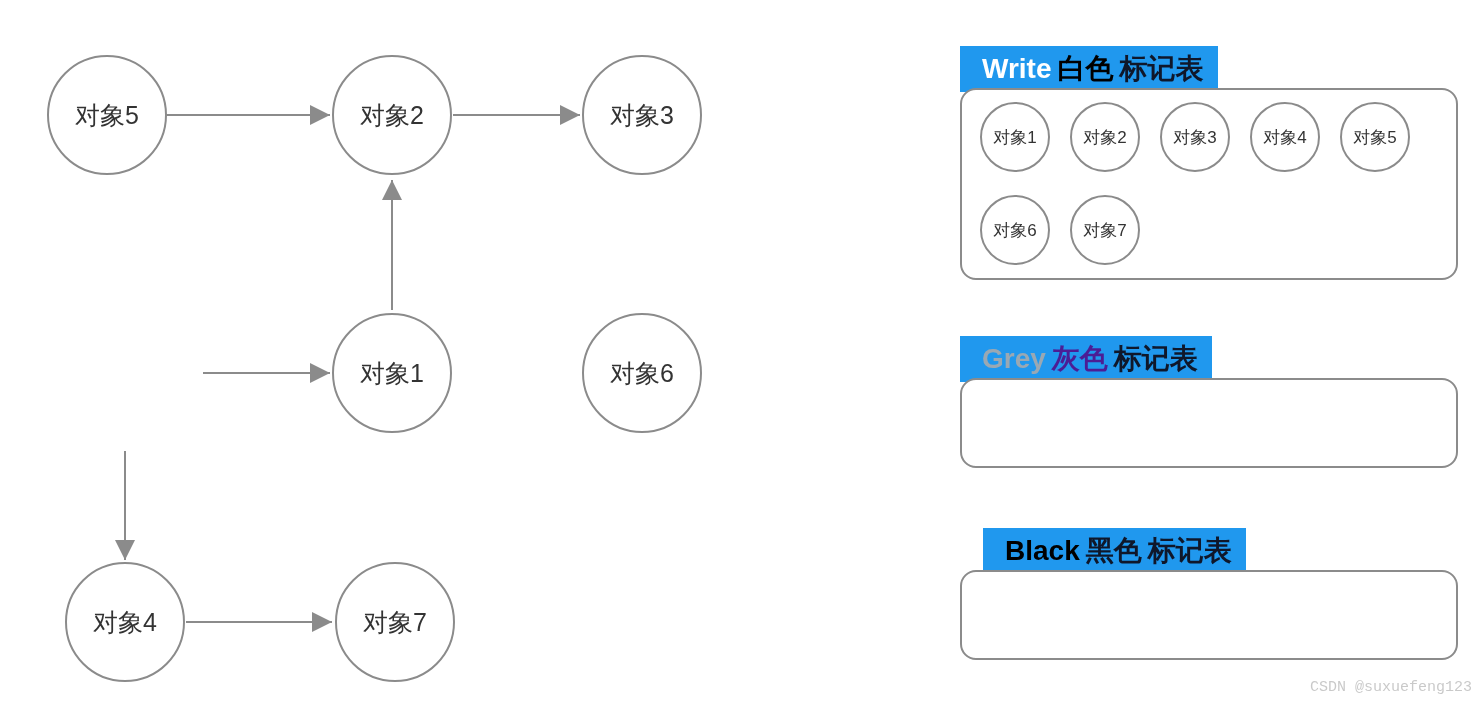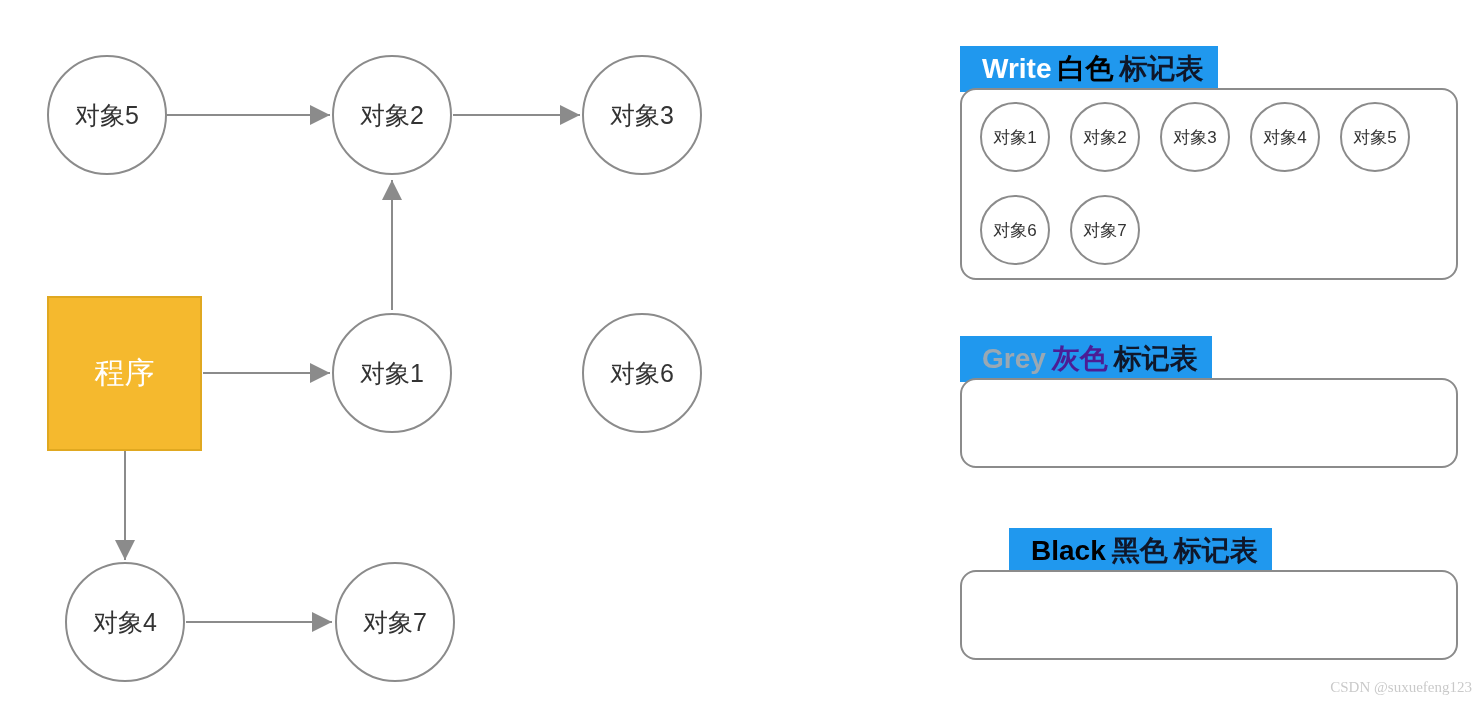--- a/index.html
+++ b/index.html
@@ -53,21 +53,21 @@
     .mini {
       position:absolute; width:70px; height:70px;
       border:2px solid #8b8b8b; border-radius:50%;
       display:flex; align-items:center; justify-content:center;
       font-size:17px; color:#333; background:#fff;
     }
 
     
     .watermark {
       position:absolute; right:10px; bottom:6px;
-      font-size:15px; color:rgba(120,120,120,.4); font-family:Liberation Serif, serif;
+      font-size:15px; color:rgba(120,120,120,.4); font-family:Liberation Mono, monospace;
     }
   </style>
 </head>
 <body>
 
 <div class="stage">
 
   <svg class="arrow-svg" viewBox="0 0 1482 702">
     <defs>
       <marker id="ah" markerWidth="12" markerHeight="12" refX="10" refY="5" orient="auto">
@@ -81,23 +81,20 @@
 
     <line x1="392" y1="310" x2="392" y2="180" stroke="#8b8b8b" stroke-width="2" marker-end="url(#ah)"></line>
 
     <line x1="203" y1="373" x2="330" y2="373" stroke="#8b8b8b" stroke-width="2" marker-end="url(#ah)"></line>
 
     <line x1="125" y1="451" x2="125" y2="560" stroke="#8b8b8b" stroke-width="2" marker-end="url(#ah)"></line>
 
     <line x1="186" y1="622" x2="332" y2="622" stroke="#8b8b8b" stroke-width="2" marker-end="url(#ah)"></line>
   </svg>
 
-  <div class="program-box" style="left:47px; top:296px">
-    <span>程序</span>
-  </div>
 
   <div class="obj" style="left:47px; top:55px">
     <span>对象5</span>
   </div>
   <div class="obj" style="left:332px; top:55px">
     <span>对象2</span>
   </div>
   <div class="obj" style="left:582px; top:55px">
     <span>对象3</span>
   </div>
@@ -129,21 +126,21 @@
     <div class="mini" style="left:108px; top:105px">对象7</div>
   </div>
 
   <div class="panel-label grey" style="left:960px; top:336px">
     <span class="c1">Grey</span>
     <span class="c2">灰色</span>
       <span class="c3">标记表</span>
   </div>
   <div class="panel-box" style="left:960px; top:378px; width:498px; height:90px"></div>
 
-  <div class="panel-label black" style="left:1009px; top:528px">
+  <div class="panel-label black" style="left:983px; top:528px">
     <span class="c1">Black</span>
     <span class="c2">黑色</span>
       <span class="c3">标记表</span>
   </div>
   <div class="panel-box" style="left:960px; top:570px; width:498px; height:90px"></div>
 
   <div class="watermark">CSDN @suxuefeng123</div>
 </div>
 
 </body></html>

